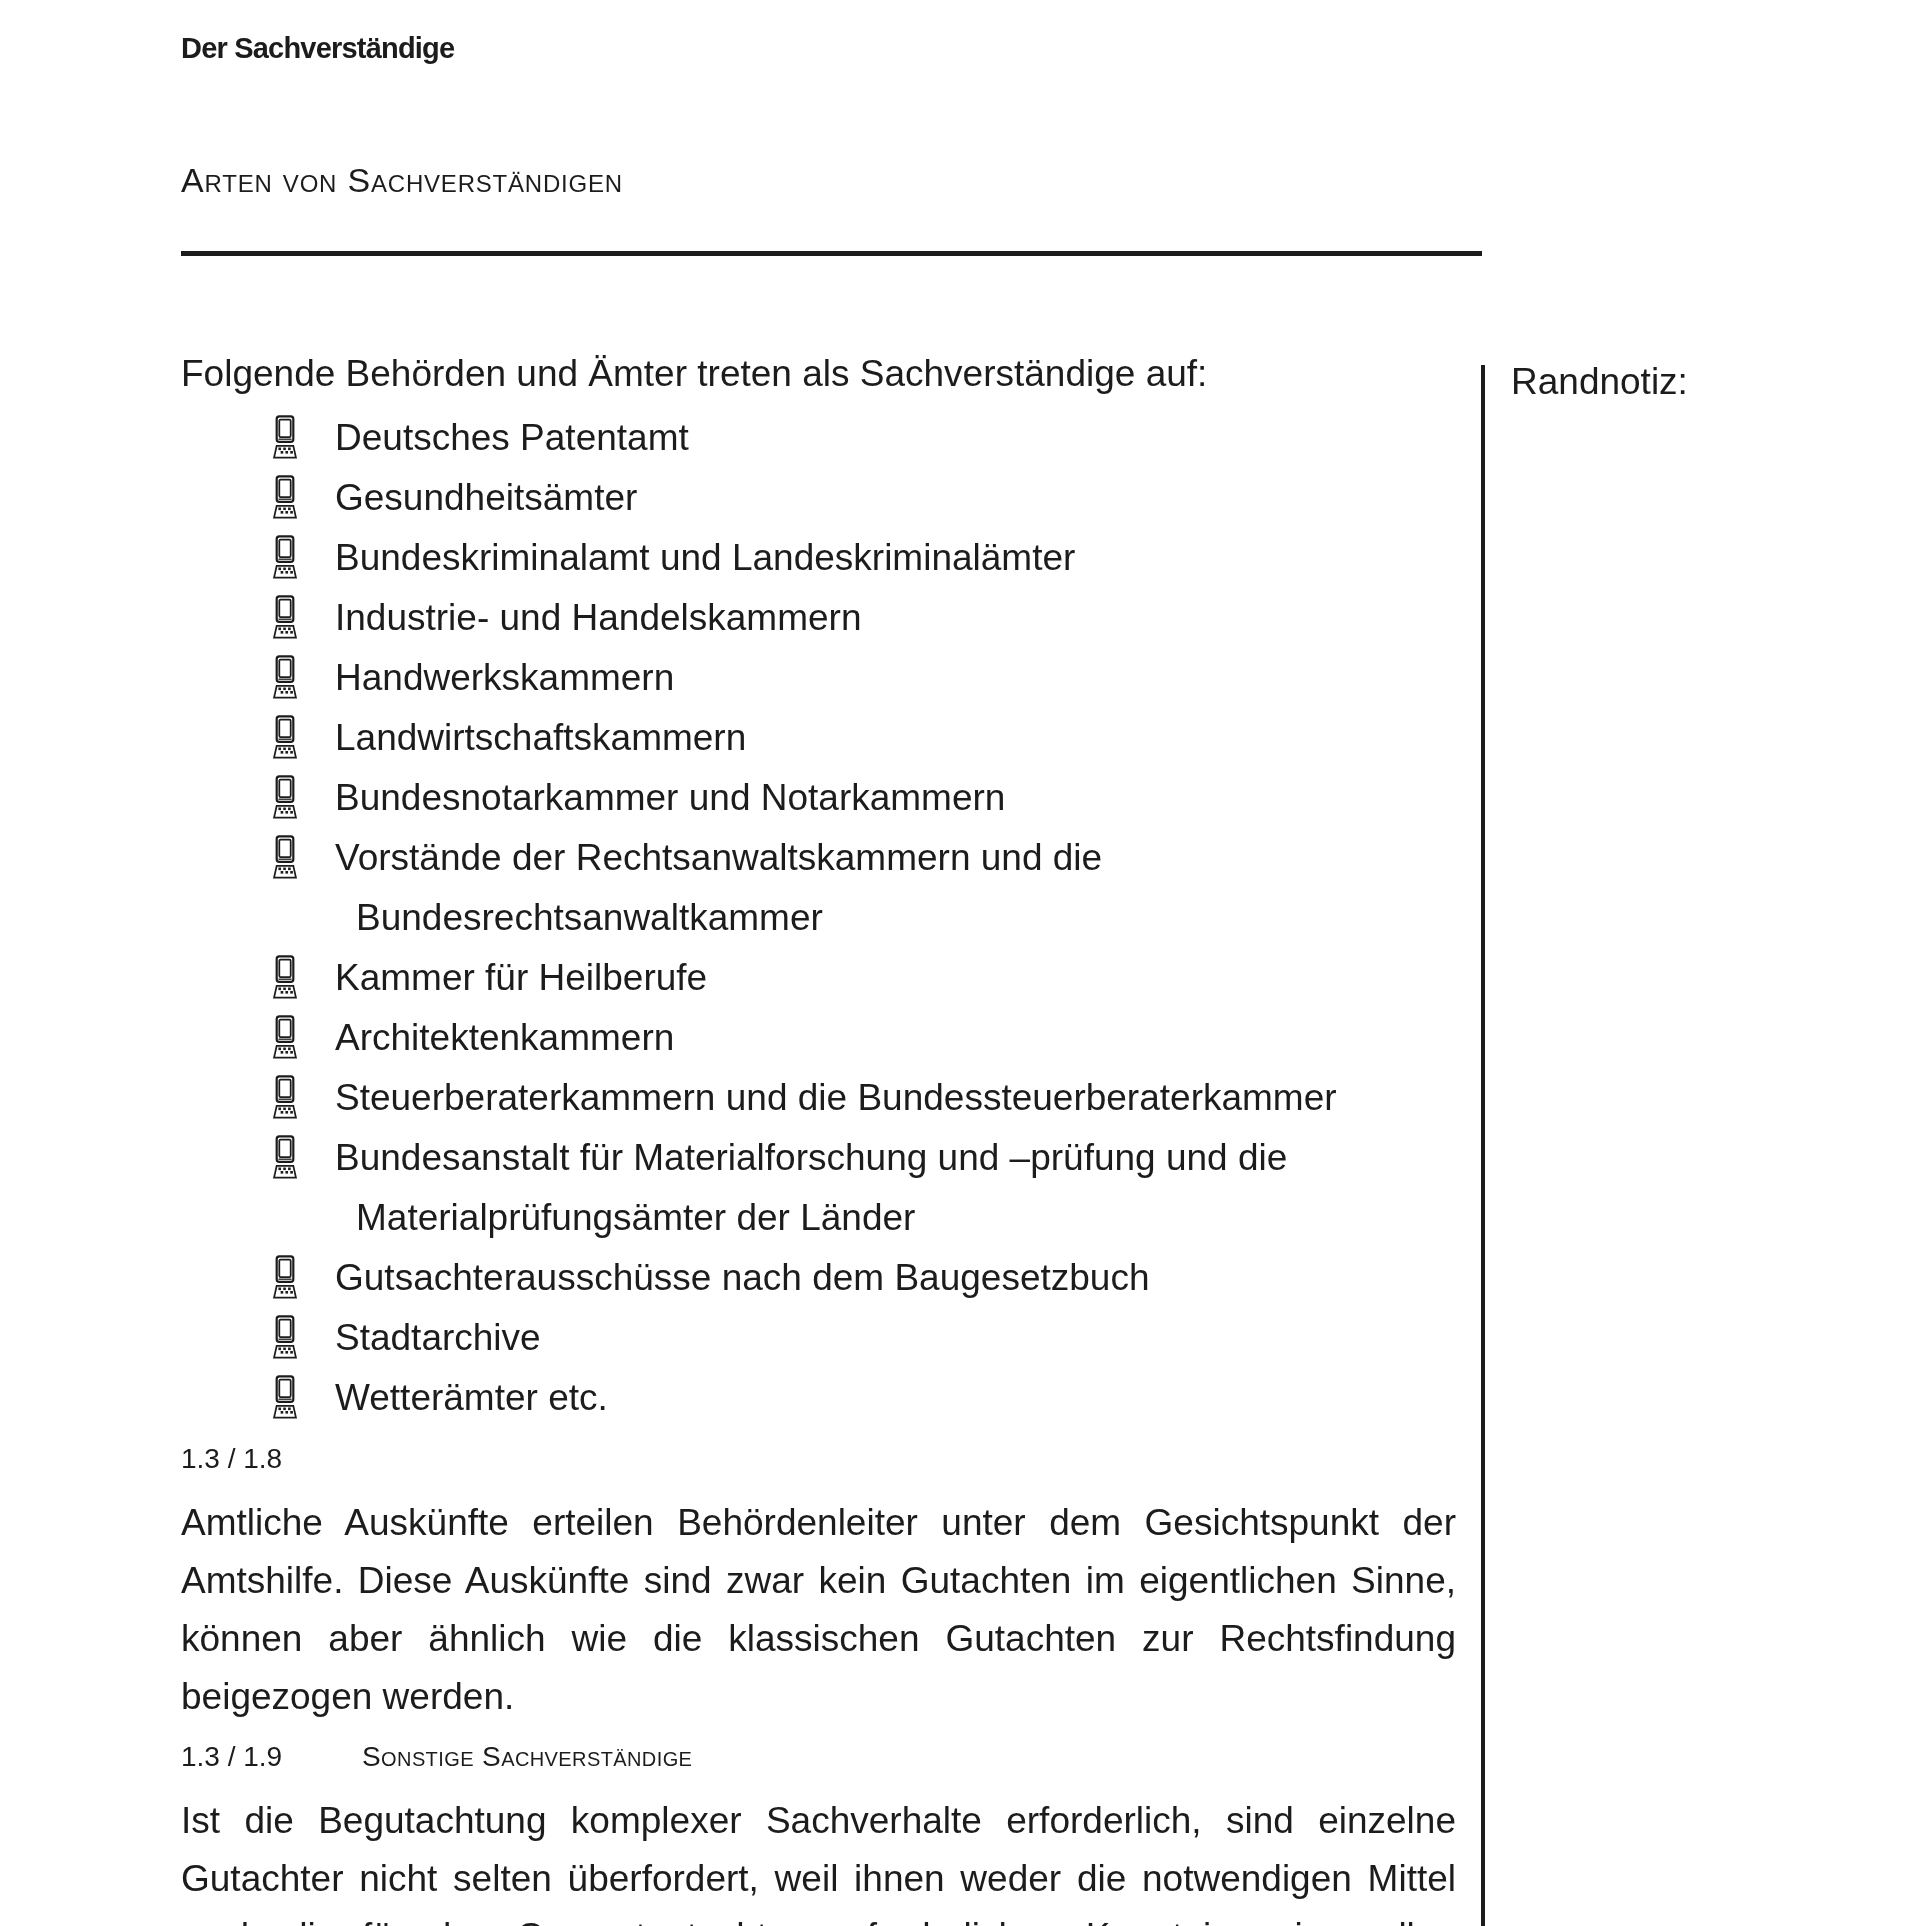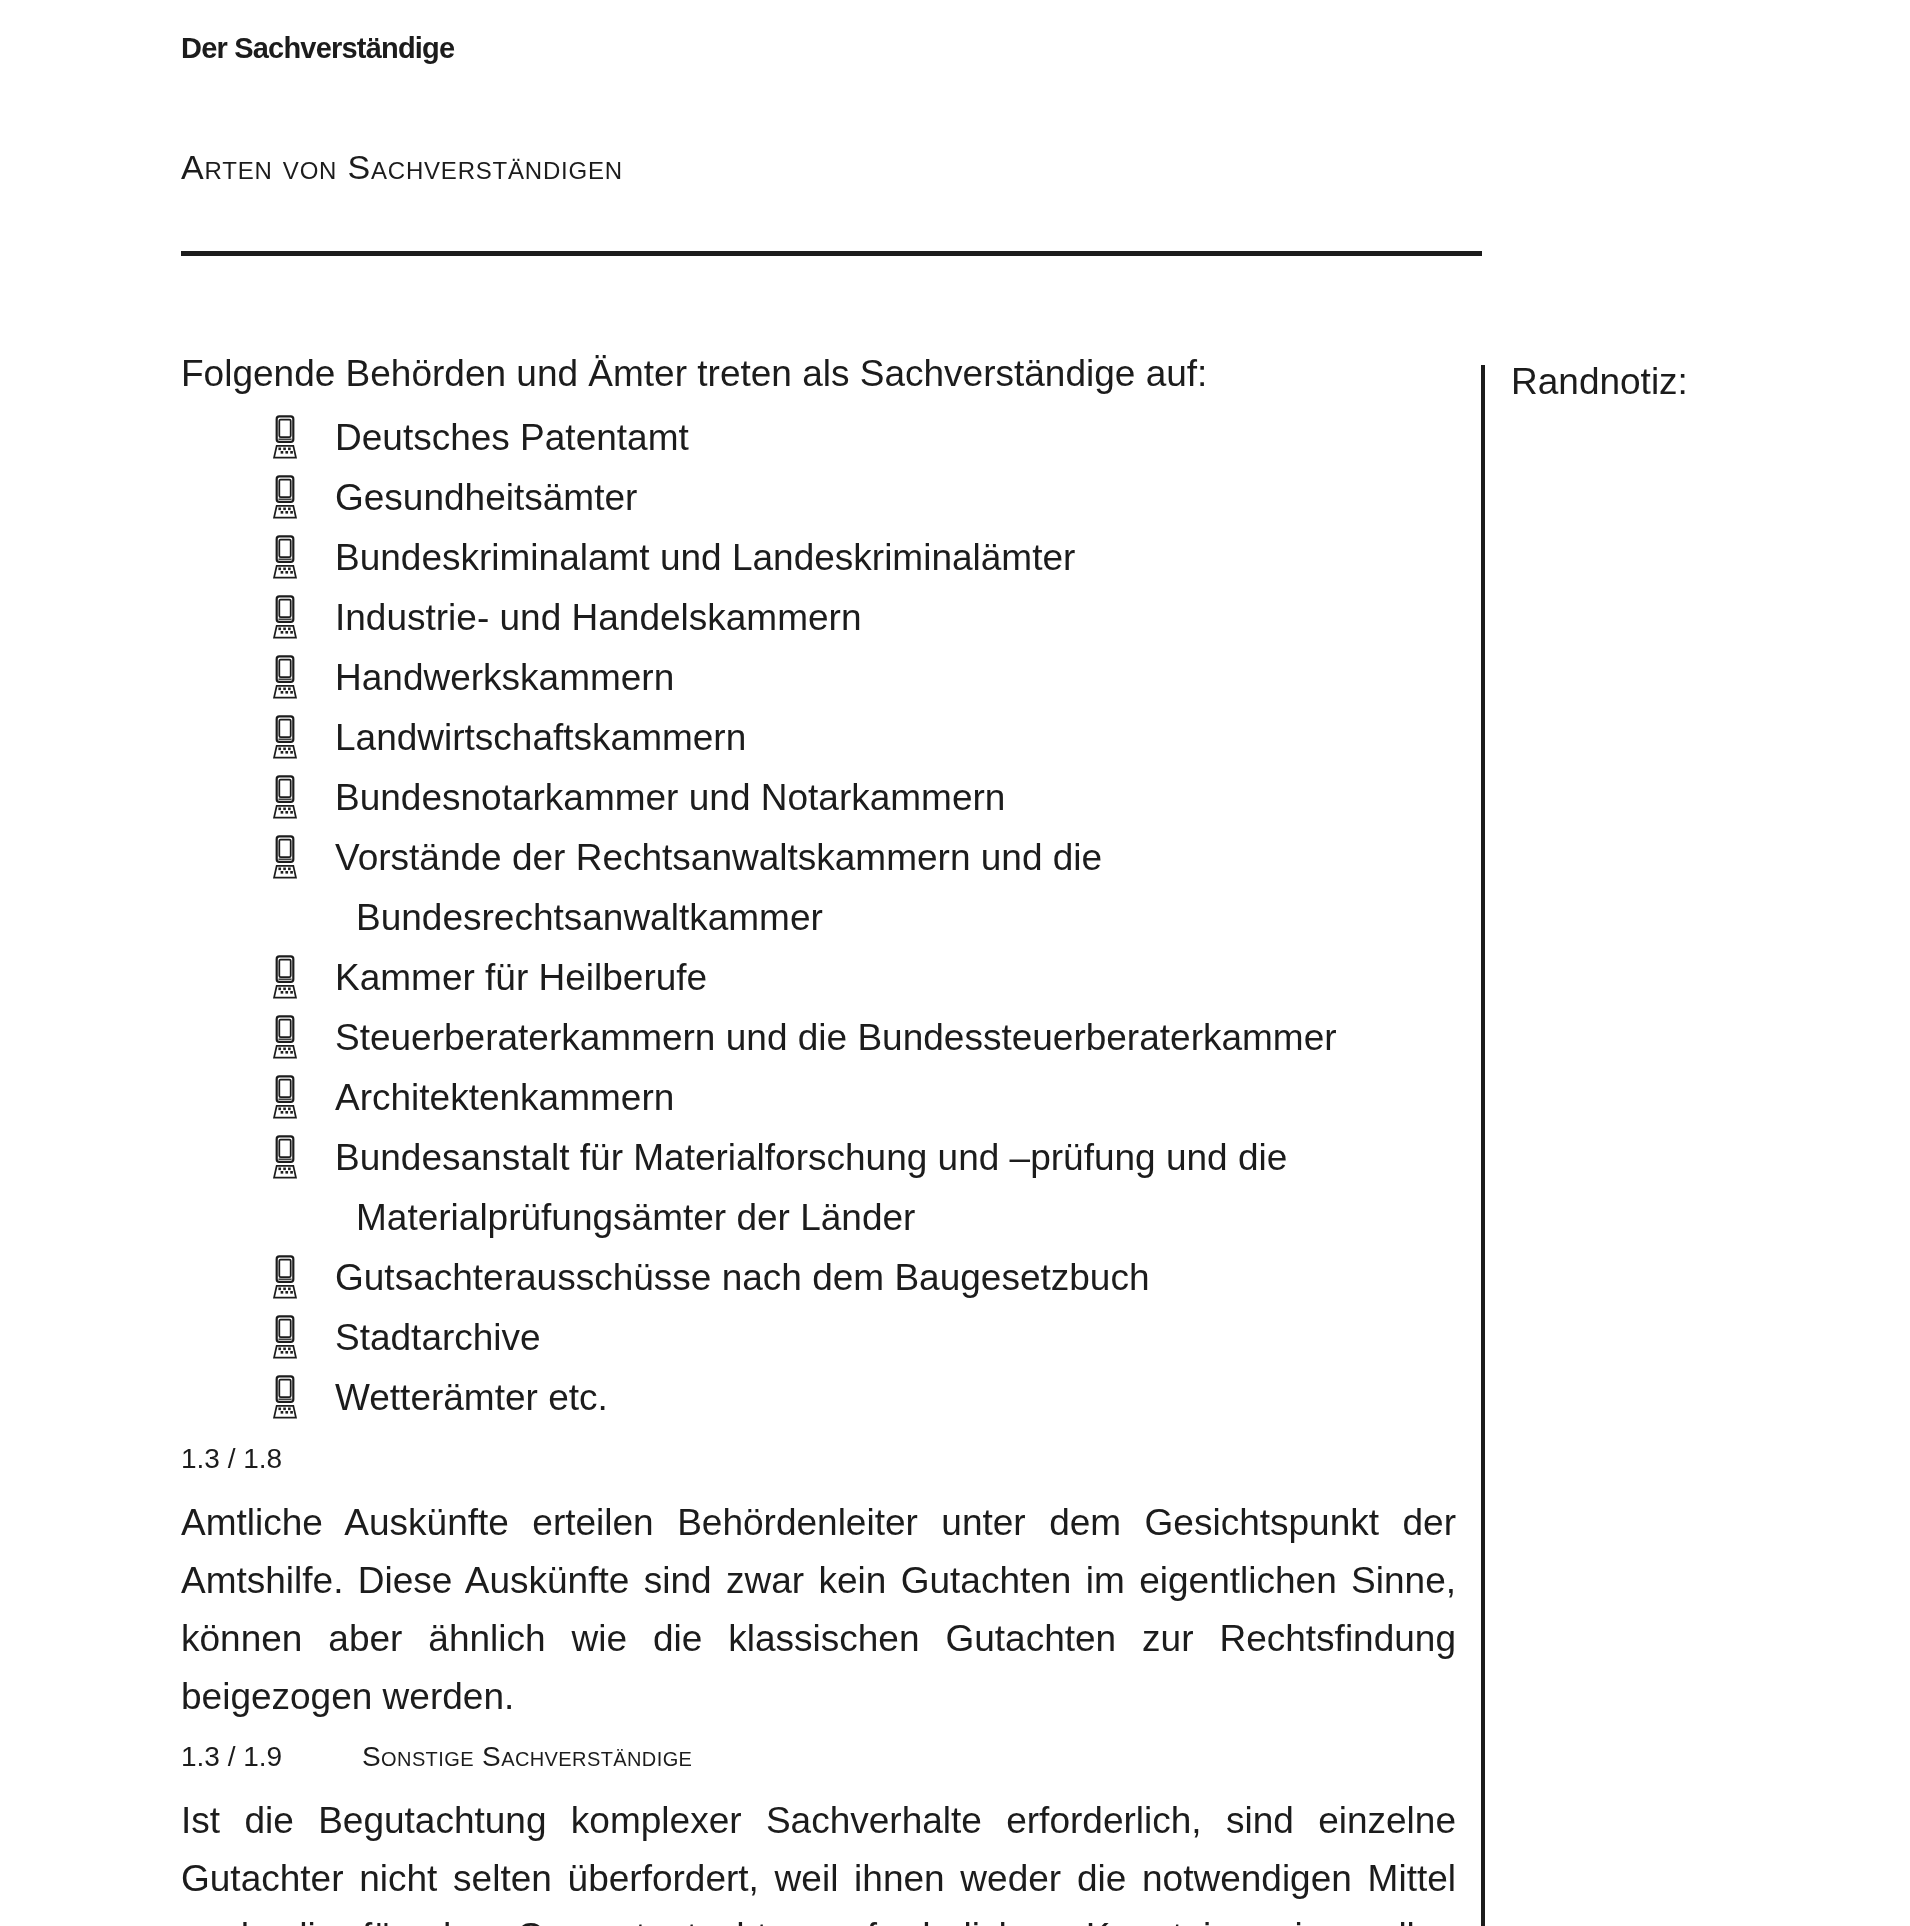--- a/index.html
+++ b/index.html
@@ -10,21 +10,21 @@
     font-family: "Liberation Sans", sans-serif;
     position: relative;
     overflow: hidden;
   }
   .doc-title {
     position: absolute; left: 181px; top: 32px;
     font-size: 29px; font-weight: bold; letter-spacing: -0.8px;
     margin: 0;
   }
   .doc-subtitle {
-    position: absolute; left: 181px; top: 148px;
+    position: absolute; left: 181px; top: 161px;
     font-size: 34px; font-variant: small-caps; letter-spacing: 0.8px;
   }
   .header-rule {
     position: absolute; left: 181px; top: 251px;
     width: 1301px; height: 5.4px; background: #1c1c1c;
   }
   .margin-line {
     position: absolute; left: 1481px; top: 365px;
     width: 4.2px; height: 2226px; background: #1c1c1c;
   }
@@ -276,41 +276,41 @@
         <g fill="#1c1c1c">
           <rect x="17" y="74" width="6" height="6"></rect>
           <rect x="28" y="74" width="6" height="6"></rect>
           <rect x="39" y="74" width="6" height="6"></rect>
           <rect x="22" y="82" width="6" height="6"></rect>
           <rect x="33" y="82" width="6" height="6"></rect>
           <rect x="44" y="82" width="6" height="6"></rect>
         </g>
       </svg>
     </span>
+    <span>Architektenkammern</span>
+  </li>
+
+  <li>
+    <span class="bullet-icon">
+      <svg viewBox="0 0 64 100" xmlns="http://www.w3.org/2000/svg" fill="none">
+        <rect x="13" y="3" width="38" height="58" rx="6" stroke="#1c1c1c" stroke-width="5"></rect>
+        <rect x="19" y="10" width="26" height="40" rx="3" stroke="#1c1c1c" stroke-width="4"></rect>
+        <line x1="17" y1="55" x2="47" y2="55" stroke="#1c1c1c" stroke-width="3"></line>
+        <path d="M7 97 L57 97 L51 70 L13 70 Z" stroke="#1c1c1c" stroke-width="4"></path>
+        <g fill="#1c1c1c">
+          <rect x="17" y="74" width="6" height="6"></rect>
+          <rect x="28" y="74" width="6" height="6"></rect>
+          <rect x="39" y="74" width="6" height="6"></rect>
+          <rect x="22" y="82" width="6" height="6"></rect>
+          <rect x="33" y="82" width="6" height="6"></rect>
+          <rect x="44" y="82" width="6" height="6"></rect>
+        </g>
+      </svg>
+    </span>
     <span>Steuerberaterkammern und die Bundessteuerberaterkammer</span>
-  </li>
-
-  <li>
-    <span class="bullet-icon">
-      <svg viewBox="0 0 64 100" xmlns="http://www.w3.org/2000/svg" fill="none">
-        <rect x="13" y="3" width="38" height="58" rx="6" stroke="#1c1c1c" stroke-width="5"></rect>
-        <rect x="19" y="10" width="26" height="40" rx="3" stroke="#1c1c1c" stroke-width="4"></rect>
-        <line x1="17" y1="55" x2="47" y2="55" stroke="#1c1c1c" stroke-width="3"></line>
-        <path d="M7 97 L57 97 L51 70 L13 70 Z" stroke="#1c1c1c" stroke-width="4"></path>
-        <g fill="#1c1c1c">
-          <rect x="17" y="74" width="6" height="6"></rect>
-          <rect x="28" y="74" width="6" height="6"></rect>
-          <rect x="39" y="74" width="6" height="6"></rect>
-          <rect x="22" y="82" width="6" height="6"></rect>
-          <rect x="33" y="82" width="6" height="6"></rect>
-          <rect x="44" y="82" width="6" height="6"></rect>
-        </g>
-      </svg>
-    </span>
-    <span>Architektenkammern</span>
   </li>
 
   <li>
     <span class="bullet-icon">
       <svg viewBox="0 0 64 100" xmlns="http://www.w3.org/2000/svg" fill="none">
         <rect x="13" y="3" width="38" height="58" rx="6" stroke="#1c1c1c" stroke-width="5"></rect>
         <rect x="19" y="10" width="26" height="40" rx="3" stroke="#1c1c1c" stroke-width="4"></rect>
         <line x1="17" y1="55" x2="47" y2="55" stroke="#1c1c1c" stroke-width="3"></line>
         <path d="M7 97 L57 97 L51 70 L13 70 Z" stroke="#1c1c1c" stroke-width="4"></path>
         <g fill="#1c1c1c">

